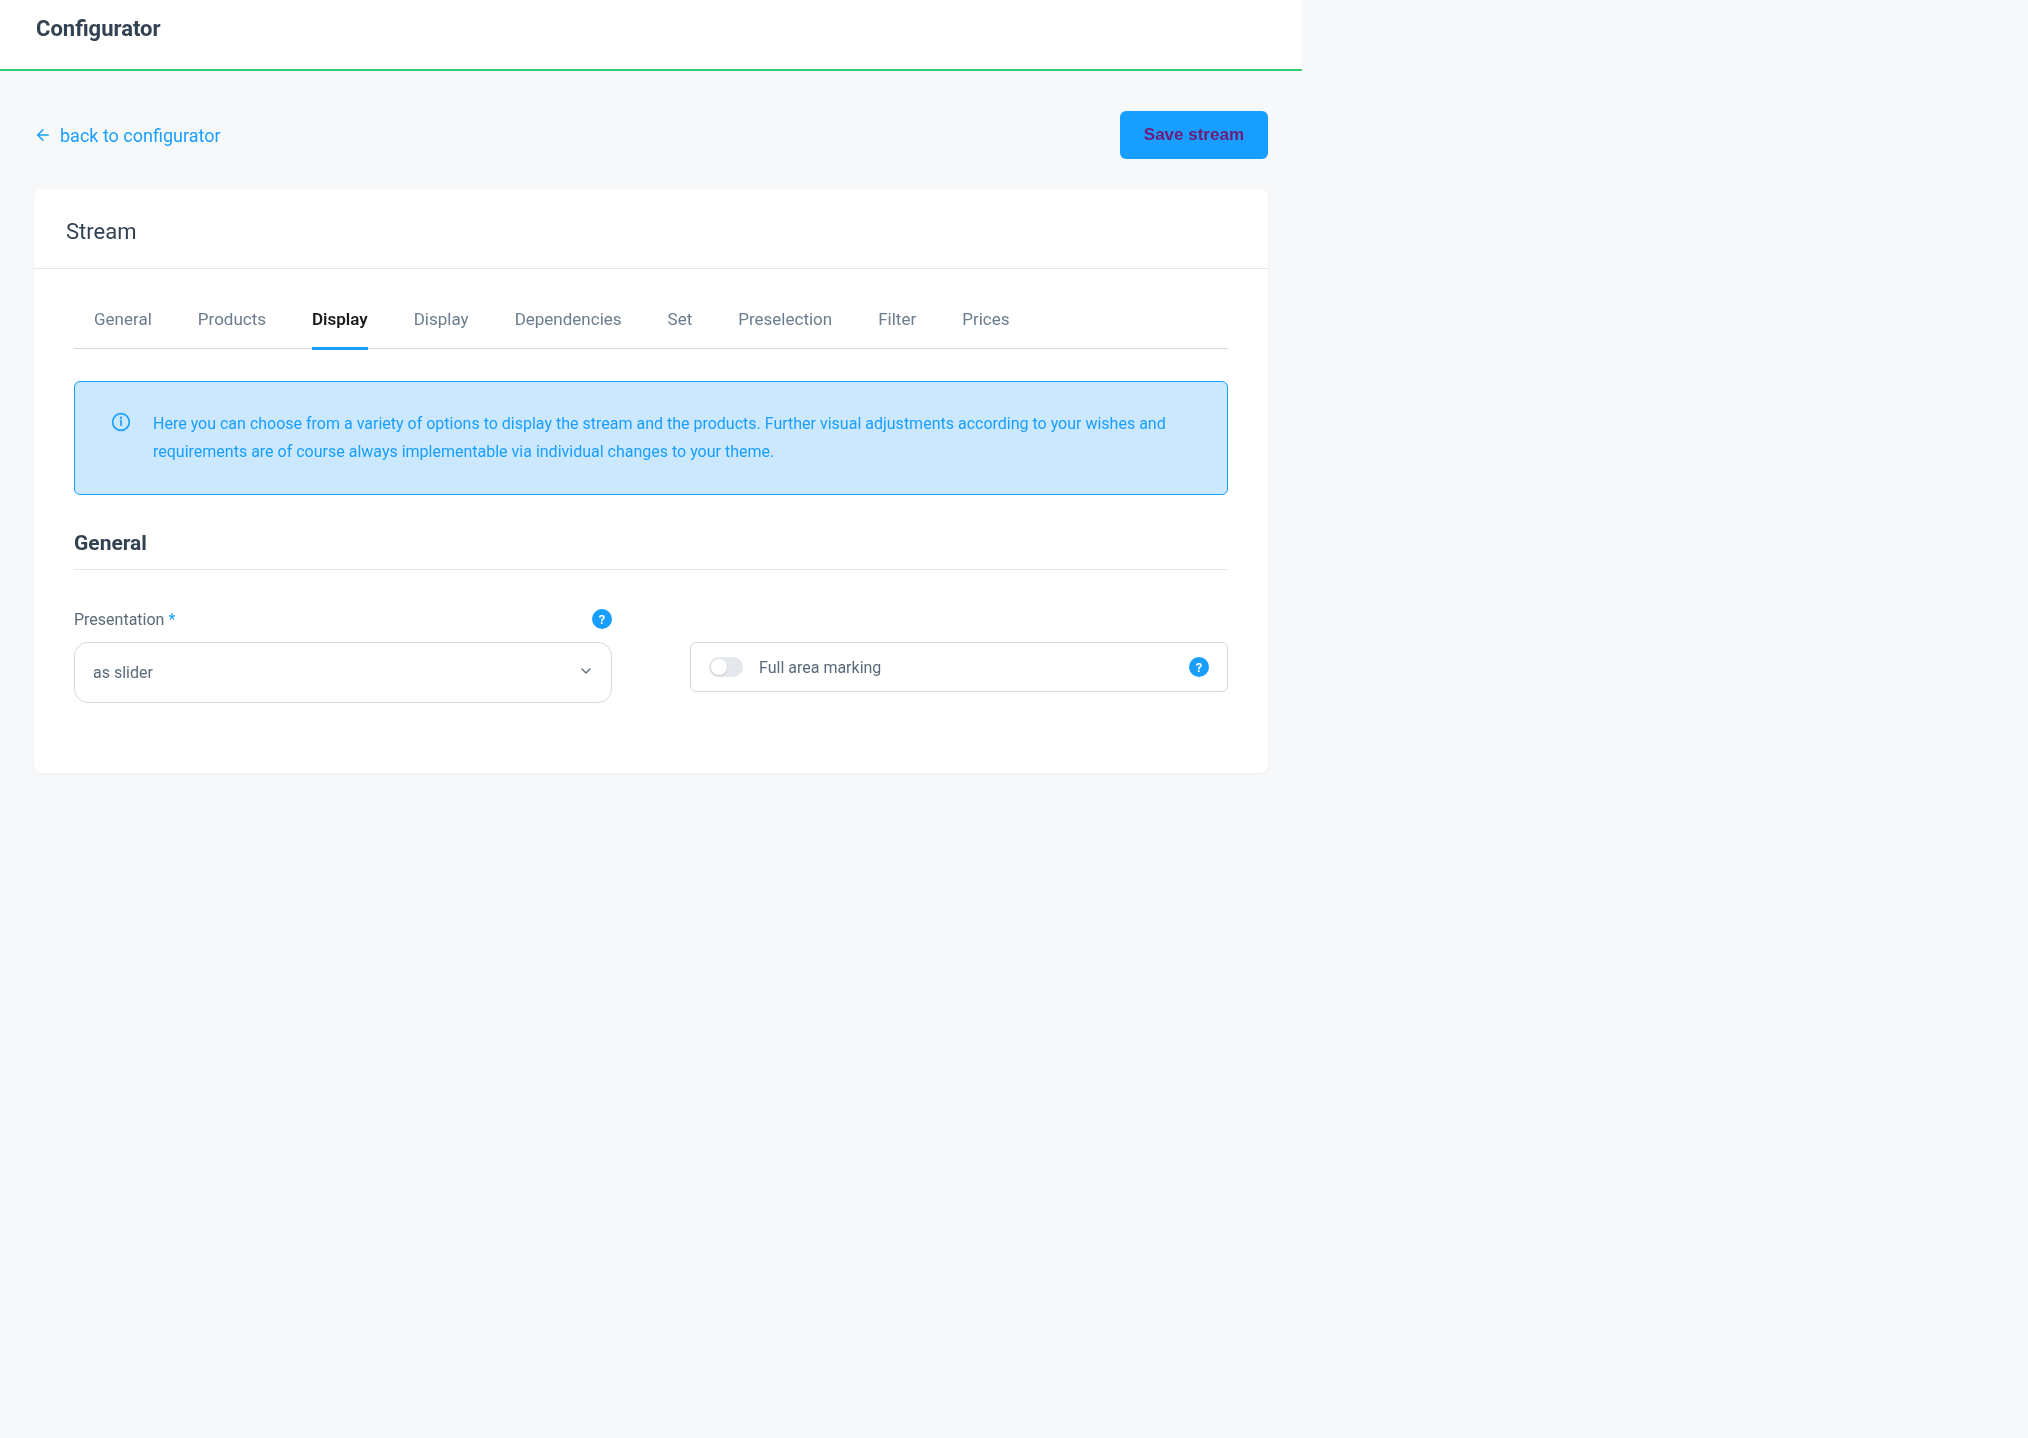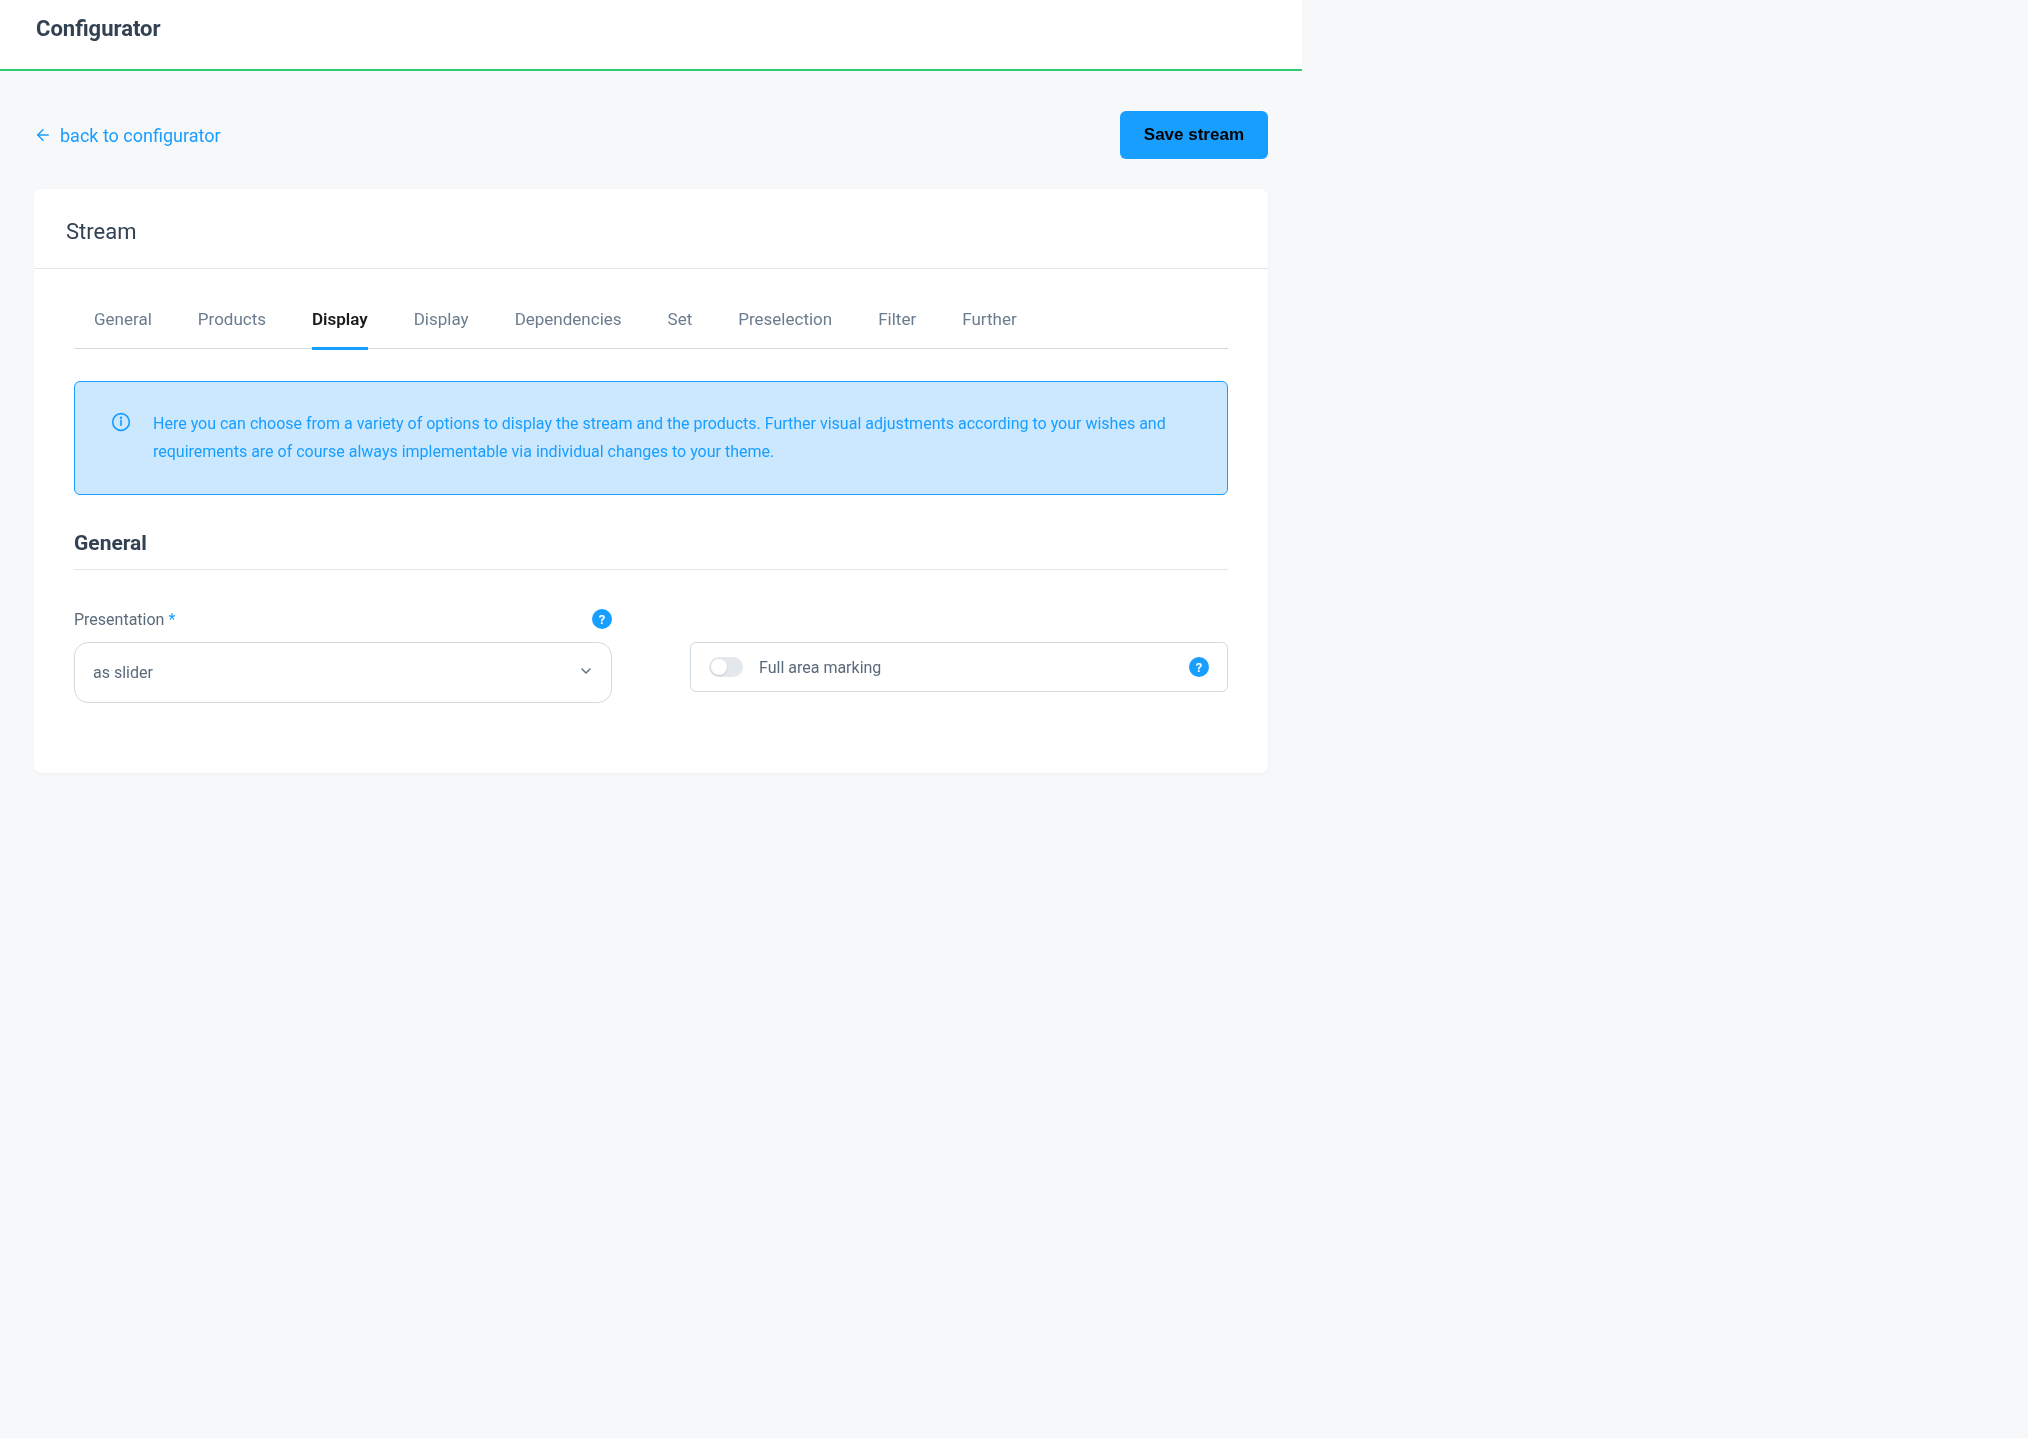--- a/index.html
+++ b/index.html
@@ -41,21 +41,21 @@
   text-decoration: none;
   cursor: pointer;
 }
 .back-link svg {
   width: 18px;
   height: 18px;
   stroke: #189eff;
 }
 .save-btn {
   background: #189eff;
-  color: #000000;
+  color: #701a75;
   border: none;
   border-radius: 6px;
   padding: 14px 24px;
   font-size: 17px;
   font-weight: 600;
   cursor: pointer;
 }
 .card {
   background: #fff;
   border-radius: 8px;
@@ -244,21 +244,21 @@
 
       <div class="tabs">
         <div class="tab">General</div>
         <div class="tab">Products</div>
         <div class="tab active">Display</div>
         <div class="tab">Display</div>
         <div class="tab">Dependencies</div>
         <div class="tab">Set</div>
         <div class="tab">Preselection</div>
         <div class="tab">Filter</div>
-        <div class="tab">Further</div>
+        <div class="tab">Prices</div>
       </div>
 
       <div class="info-box">
         <span class="info-icon">
           <svg viewBox="0 0 24 24" fill="none" stroke-width="2" stroke-linecap="round" stroke-linejoin="round">
               <circle cx="12" cy="12" r="10"></circle>
               <line x1="12" y1="10" x2="12" y2="16"></line>
               <circle cx="12" cy="7" r="0.5" fill="#189eff"></circle>
             </svg>
         </span>

